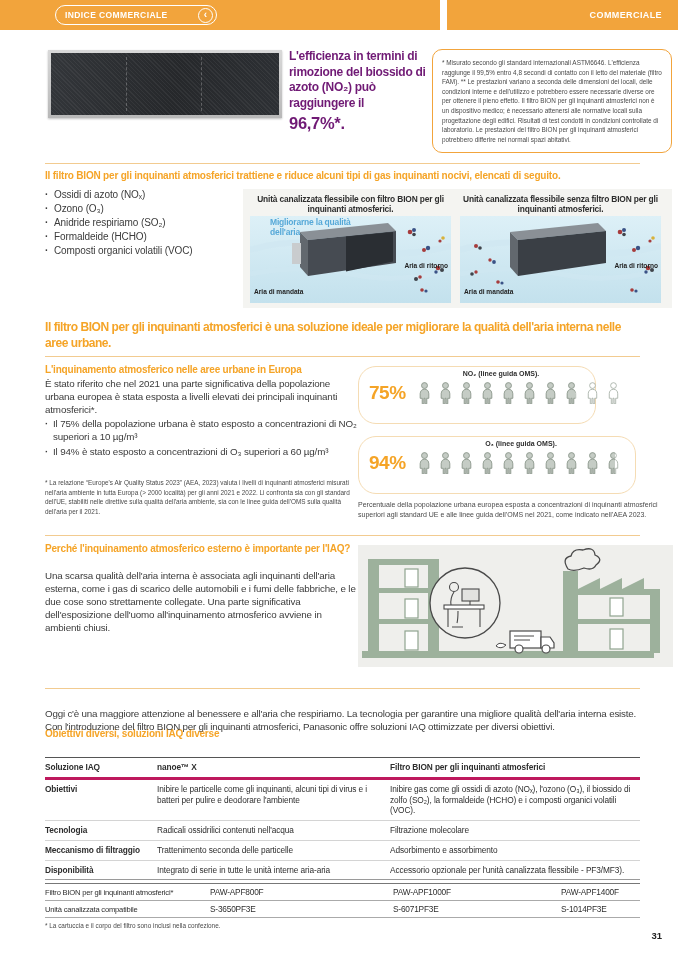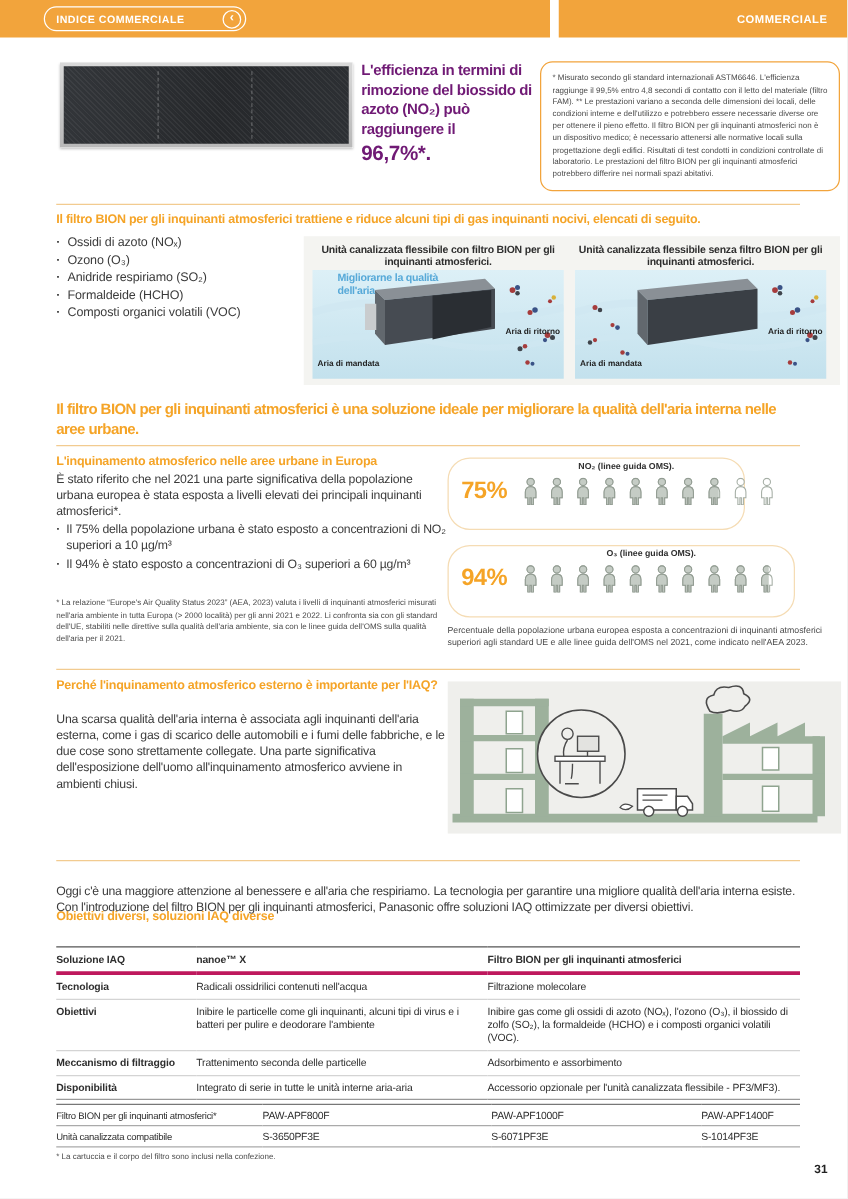--- a/index.html
+++ b/index.html
@@ -4,21 +4,21 @@
 <style>
   *{margin:0;padding:0;box-sizing:border-box}
   html,body{background:#e8e8e8}
   .page{position:relative;width:678px;height:959px;background:#fff;overflow:hidden;
         font-family:"Liberation Sans",sans-serif;color:#3b3b3b;margin:0 auto}
   .abs{position:absolute}
 
   
   .hdr-left{left:0;top:0;width:440px;height:30px;background:#F2A43C;display:flex;align-items:center}
   .hdr-right{left:447px;top:0;width:231px;height:30px;background:#F2A43C;display:flex;align-items:center;justify-content:flex-end;padding-right:16px}
-  .hdr-pill{margin-left:35px;display:flex;align-items:center;justify-content:space-between;
+  .hdr-pill{margin-left:55px;display:flex;align-items:center;justify-content:space-between;
             width:162px;height:20px;border:1.5px solid #fff;border-radius:11px;padding:0 3px 0 9px;cursor:pointer}
   .hdr-pill .lbl{color:#fff;font-size:8.5px;font-weight:bold;letter-spacing:.4px}
   .chev{width:15px;height:15px;border:1.3px solid #fff;border-radius:50%;color:#fff;
         display:flex;align-items:center;justify-content:center;font-size:10px;font-weight:bold;line-height:1}
   .hdr-right .lbl{color:#fff;font-size:9px;font-weight:bold;letter-spacing:.4px}
 
   
   .filter-photo{left:48px;top:50px;width:234px;height:68px;background:linear-gradient(180deg,#d9d9d9,#b8b8b8);
                 padding:3px;box-shadow:0 1px 2px rgba(0,0,0,.25)}
   .filter-mesh{width:100%;height:100%;background:
@@ -438,28 +438,28 @@
   <div class="abs" id="obj-p">Oggi c'è una maggiore attenzione al benessere e all'aria che respiriamo. La tecnologia per garantire una migliore qualità dell'aria interna esiste. Con l'introduzione del filtro BION per gli inquinanti atmosferici, Panasonic offre soluzioni IAQ ottimizzate per diversi obiettivi.</div>
 
   <table class="abs cmp">
     <tbody>
         <tr>
       <th class="c1">Soluzione IAQ</th>
       <th class="c2">nanoe™ X</th>
       <th class="c3">Filtro BION per gli inquinanti atmosferici</th>
     </tr>
     <tr>
+      <td class="c1">Obiettivi</td>
+      <td class="c2">Inibire le particelle come gli inquinanti, alcuni tipi di virus e i batteri per pulire e deodorare l'ambiente</td>
+      <td class="c3">Inibire gas come gli ossidi di azoto (NOₓ), l'ozono (O₃), il biossido di zolfo (SO₂), la formaldeide (HCHO) e i composti organici volatili (VOC).</td>
+    </tr>
+    <tr>
       <td class="c1">Tecnologia</td>
       <td class="c2">Radicali ossidrilici contenuti nell'acqua</td>
       <td class="c3">Filtrazione molecolare</td>
-    </tr>
-    <tr>
-      <td class="c1">Obiettivi</td>
-      <td class="c2">Inibire le particelle come gli inquinanti, alcuni tipi di virus e i batteri per pulire e deodorare l'ambiente</td>
-      <td class="c3">Inibire gas come gli ossidi di azoto (NOₓ), l'ozono (O₃), il biossido di zolfo (SO₂), la formaldeide (HCHO) e i composti organici volatili (VOC).</td>
     </tr>
     <tr>
       <td class="c1">Meccanismo di filtraggio</td>
       <td class="c2">Trattenimento seconda delle particelle</td>
       <td class="c3">Adsorbimento e assorbimento</td>
     </tr>
     <tr>
       <td class="c1">Disponibilità</td>
       <td class="c2">Integrato di serie in tutte le unità interne aria-aria</td>
       <td class="c3">Accessorio opzionale per l'unità canalizzata flessibile - PF3/MF3).</td>

